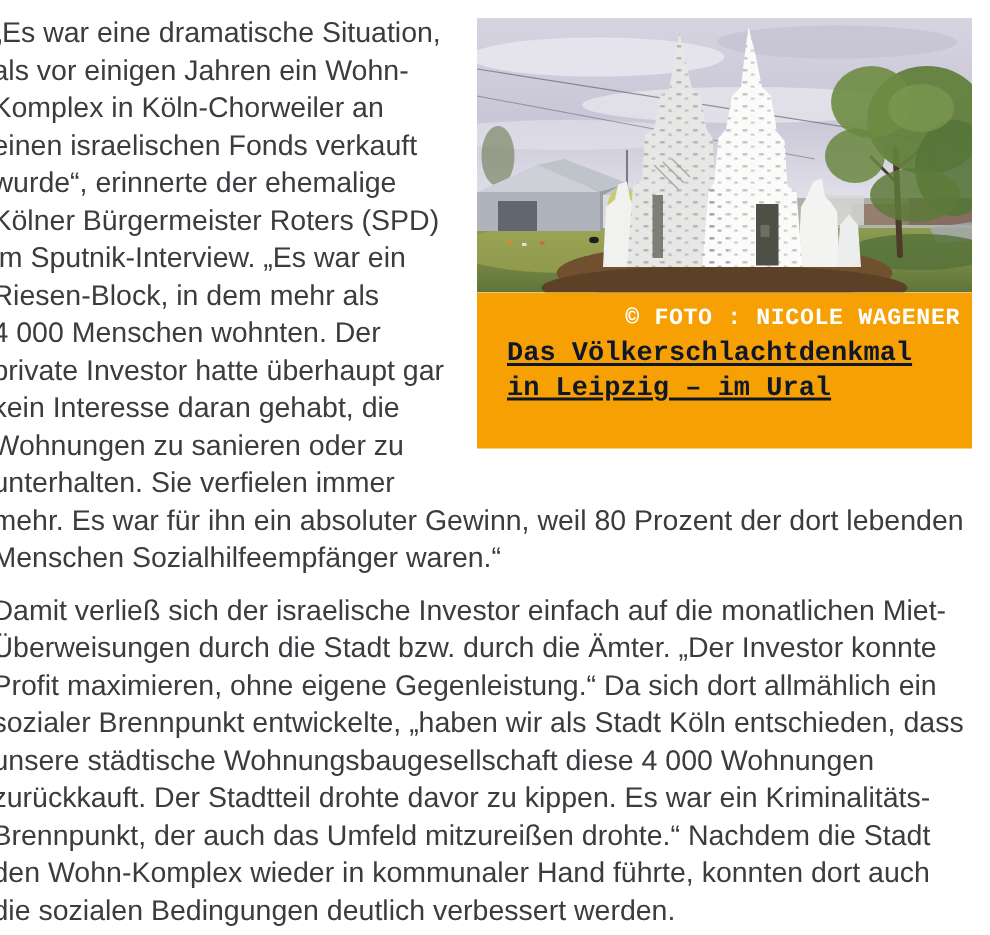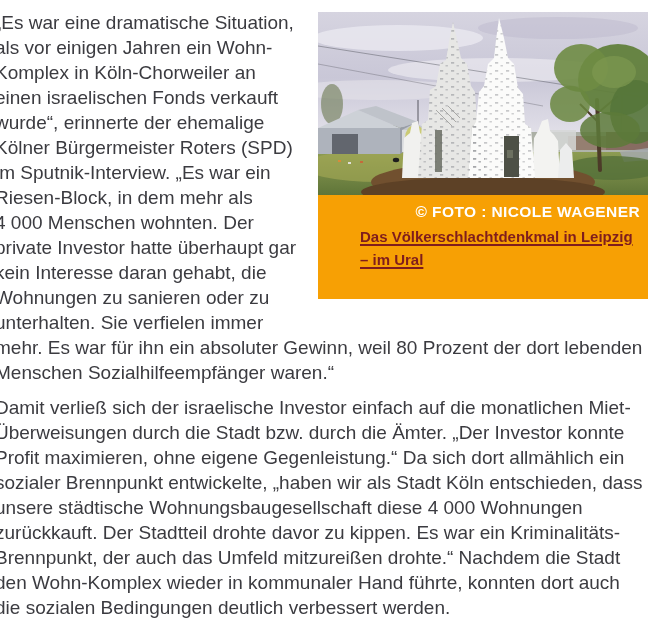--- a/index.html
+++ b/index.html
@@ -13,20 +13,21 @@
     box-sizing: border-box;
     width: 665px;
     margin-left: -5px;           
     padding: 10px 12px 0 0;
     color: #3b3b40;
   }
   .figure {
     float: right;
     width: 330px;
     margin: 2px 0 18px 14px;
+    font-family: Liberation Mono, monospace;
   }
   .photo {
     width: 330px; height: 183px;
     overflow: hidden;
     line-height: 0;
   }
   .caption-box {
     background: #F7A004;
     padding: 7px 8px 28px 20px;
   }
@@ -34,29 +35,28 @@
     text-align: right;
     color: #ffffff;
     font-weight: bold;
     font-size: 15.5px;
     line-height: 20px;
     letter-spacing: 0.4px;
     margin-bottom: 3px;
   }
   .caption-link {
     display: inline-block;
-    color: #7f1d1d;
+    color: #0f172a;
     font-weight: bold;
-    font-size: 15px;
+    font-size: 18px;
     line-height: 23px;
     text-decoration: underline;
     text-decoration-thickness: 1.5px;
     text-underline-offset: 2px;
     cursor: pointer;
-    margin-left: 22px;
   }
   .para {
     font-size: 19px;
     line-height: 25px;
     margin: 0 0 10px 0;
     text-align: left;
   }
 </style>
 </head>
 <body>

